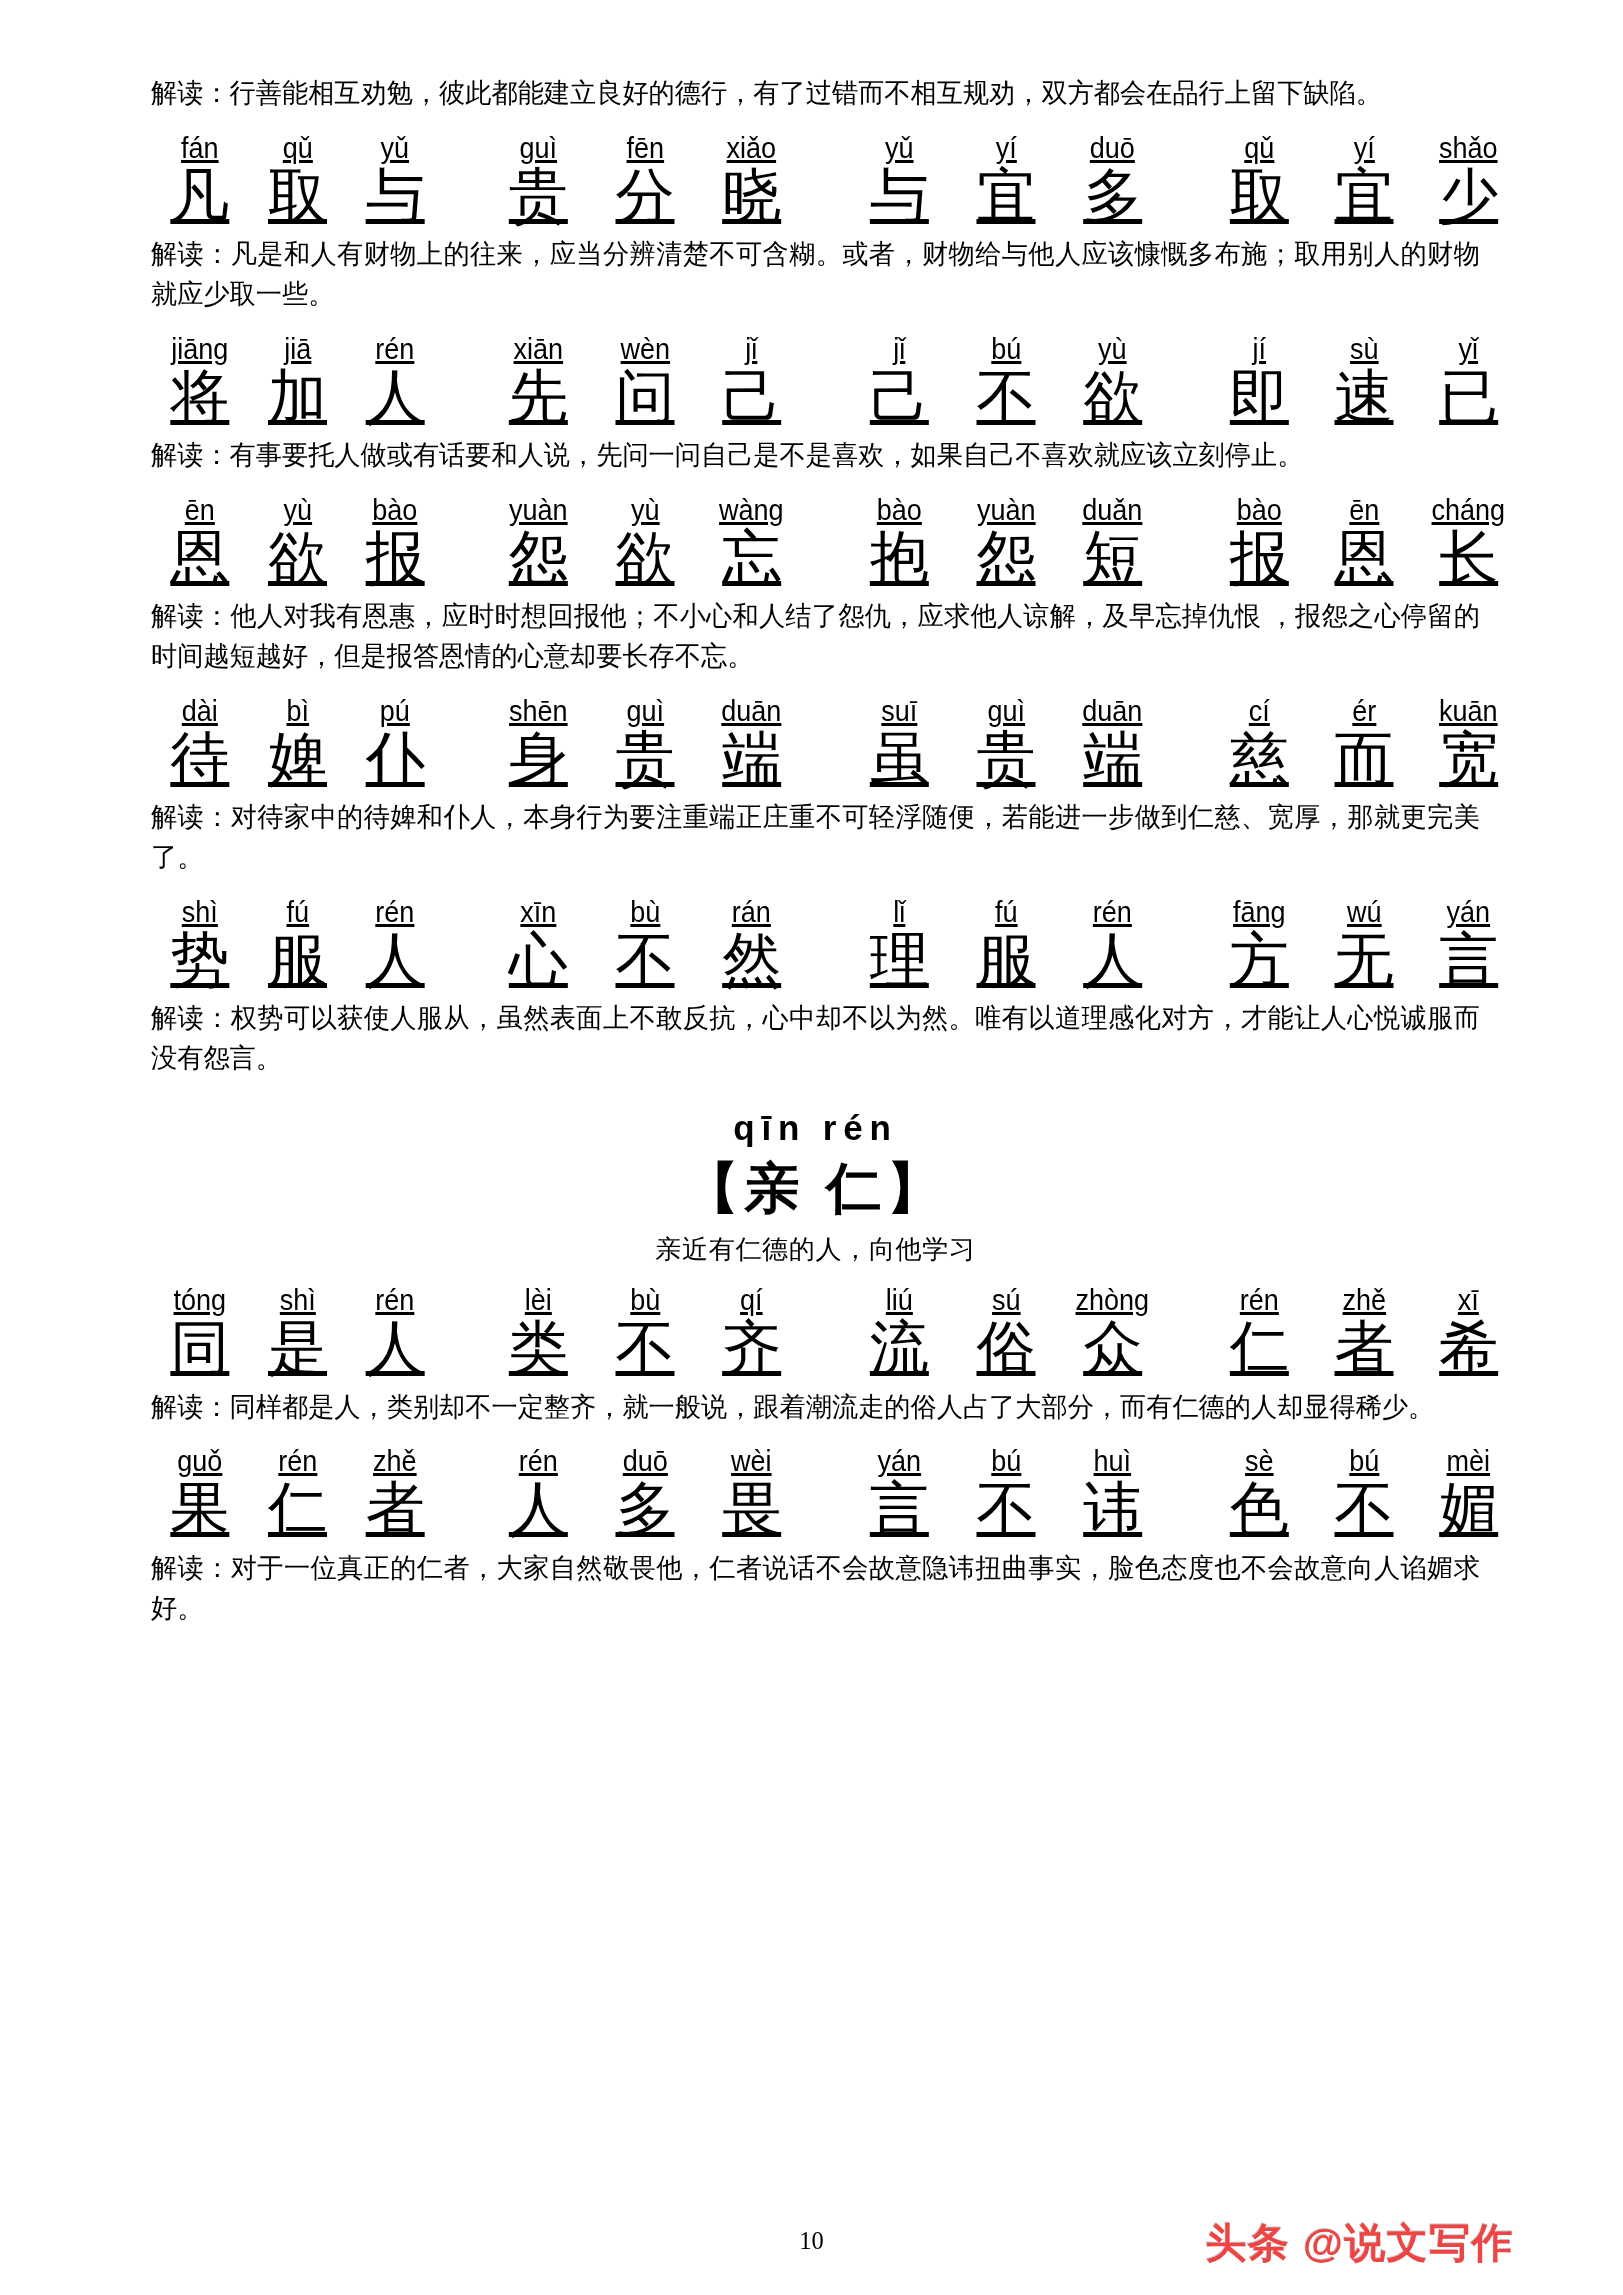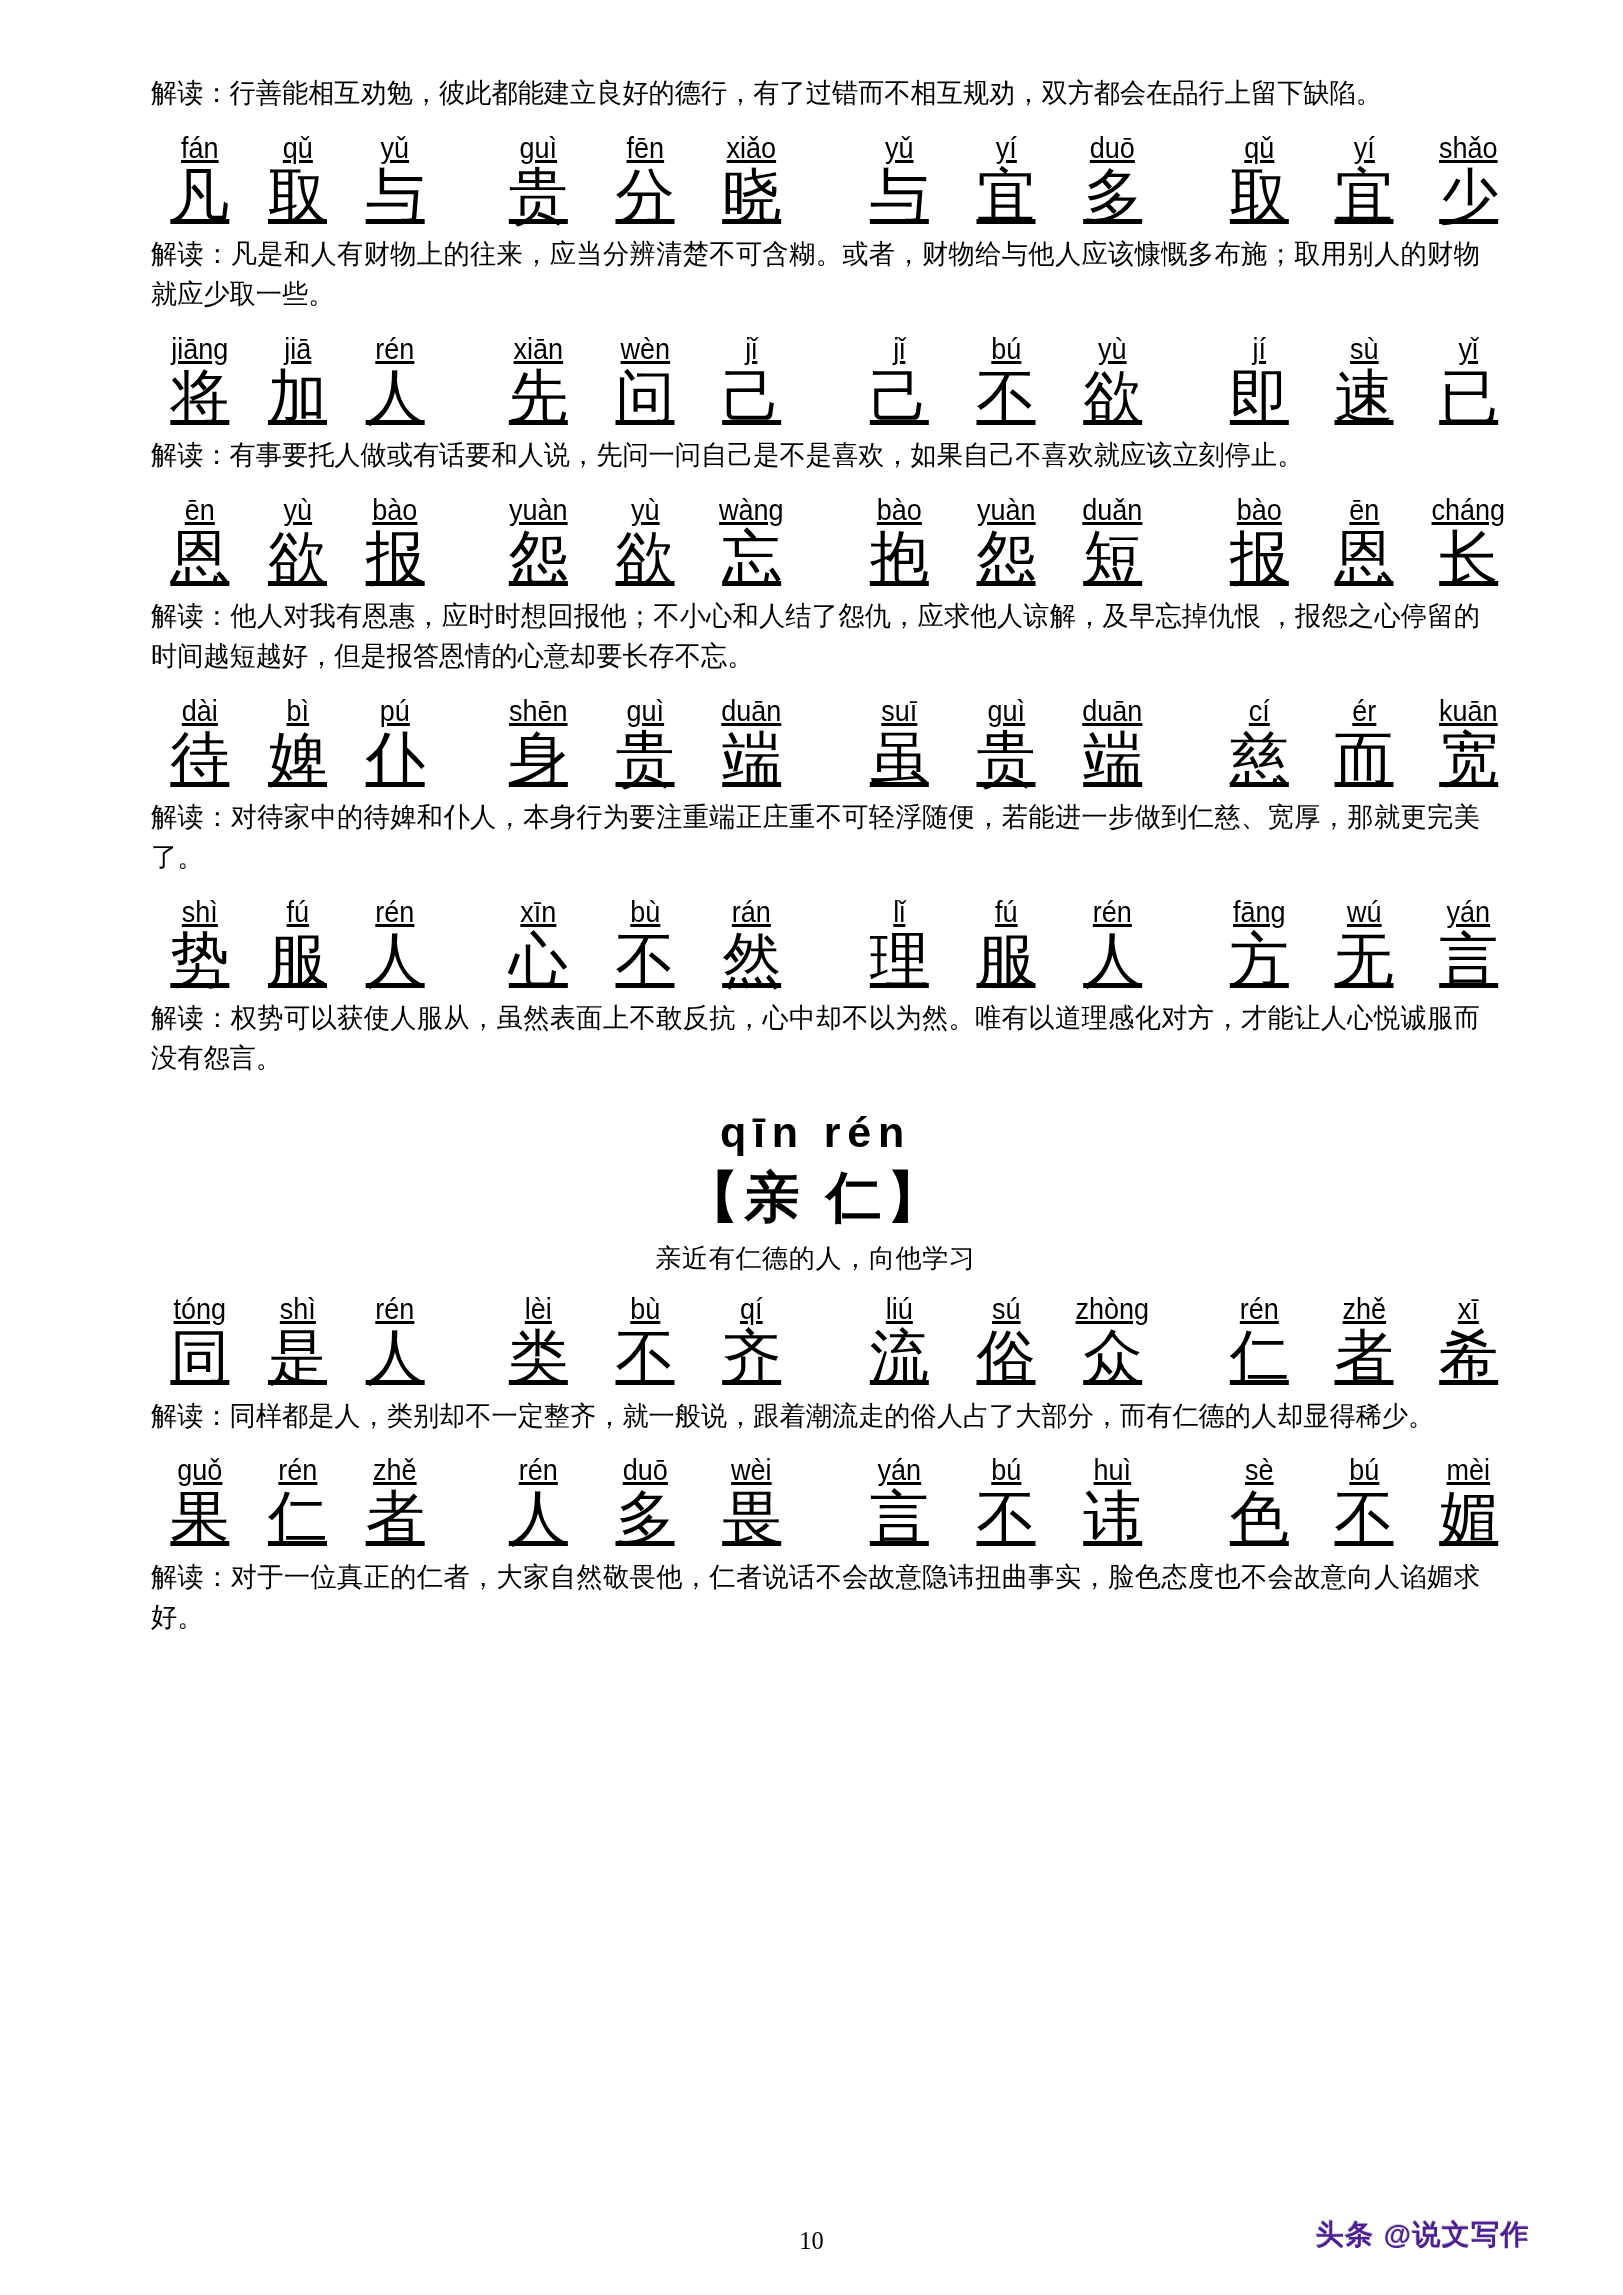--- a/index.html
+++ b/index.html
@@ -101,21 +101,21 @@
   }
 
   
   .section-head {
     text-align: center;
     margin-top: 29px;
     margin-bottom: 2.7px;
   }
   .section-pinyin {
     font-family: "Liberation Sans", "DejaVu Sans", sans-serif;
-    font-size: 43px;
+    font-size: 35px;
     font-weight: bold;
     letter-spacing: 6.8px;
     margin-bottom: 4.1px;
   }
   .section-title {
     font-family: "Liberation Sans", "DejaVu Sans", sans-serif;
     font-size: 55px;
     font-weight: bold;
     letter-spacing: 5.5px;
     margin-bottom: 5.5px;
@@ -140,26 +140,26 @@
     position: absolute;
     left: 0;
     top: 20.5px;
     width: 1623px;
     text-align: center;
     font-family: Liberation Serif, serif;
     font-size: 24.5px;
   }
   .watermark {
     position: absolute;
-    right: 93px;
+    right: 109px;
     top: 9.5px;
     font-family: "Liberation Sans", "DejaVu Sans", sans-serif;
-    font-size: 28px;
+    font-size: 41px;
     font-weight: bold;
-    color: #4c1d95;
+    color: #ef4444;
     text-shadow: 1.4px 1.4px 0 rgba(255,255,255,0.85), -0.7px -0.7px 0 rgba(0,0,0,0.25);
     letter-spacing: 1.4px;
     white-space: nowrap;
   }
 </style>
 </head>
 <body>
 
 <div class="page">
 

